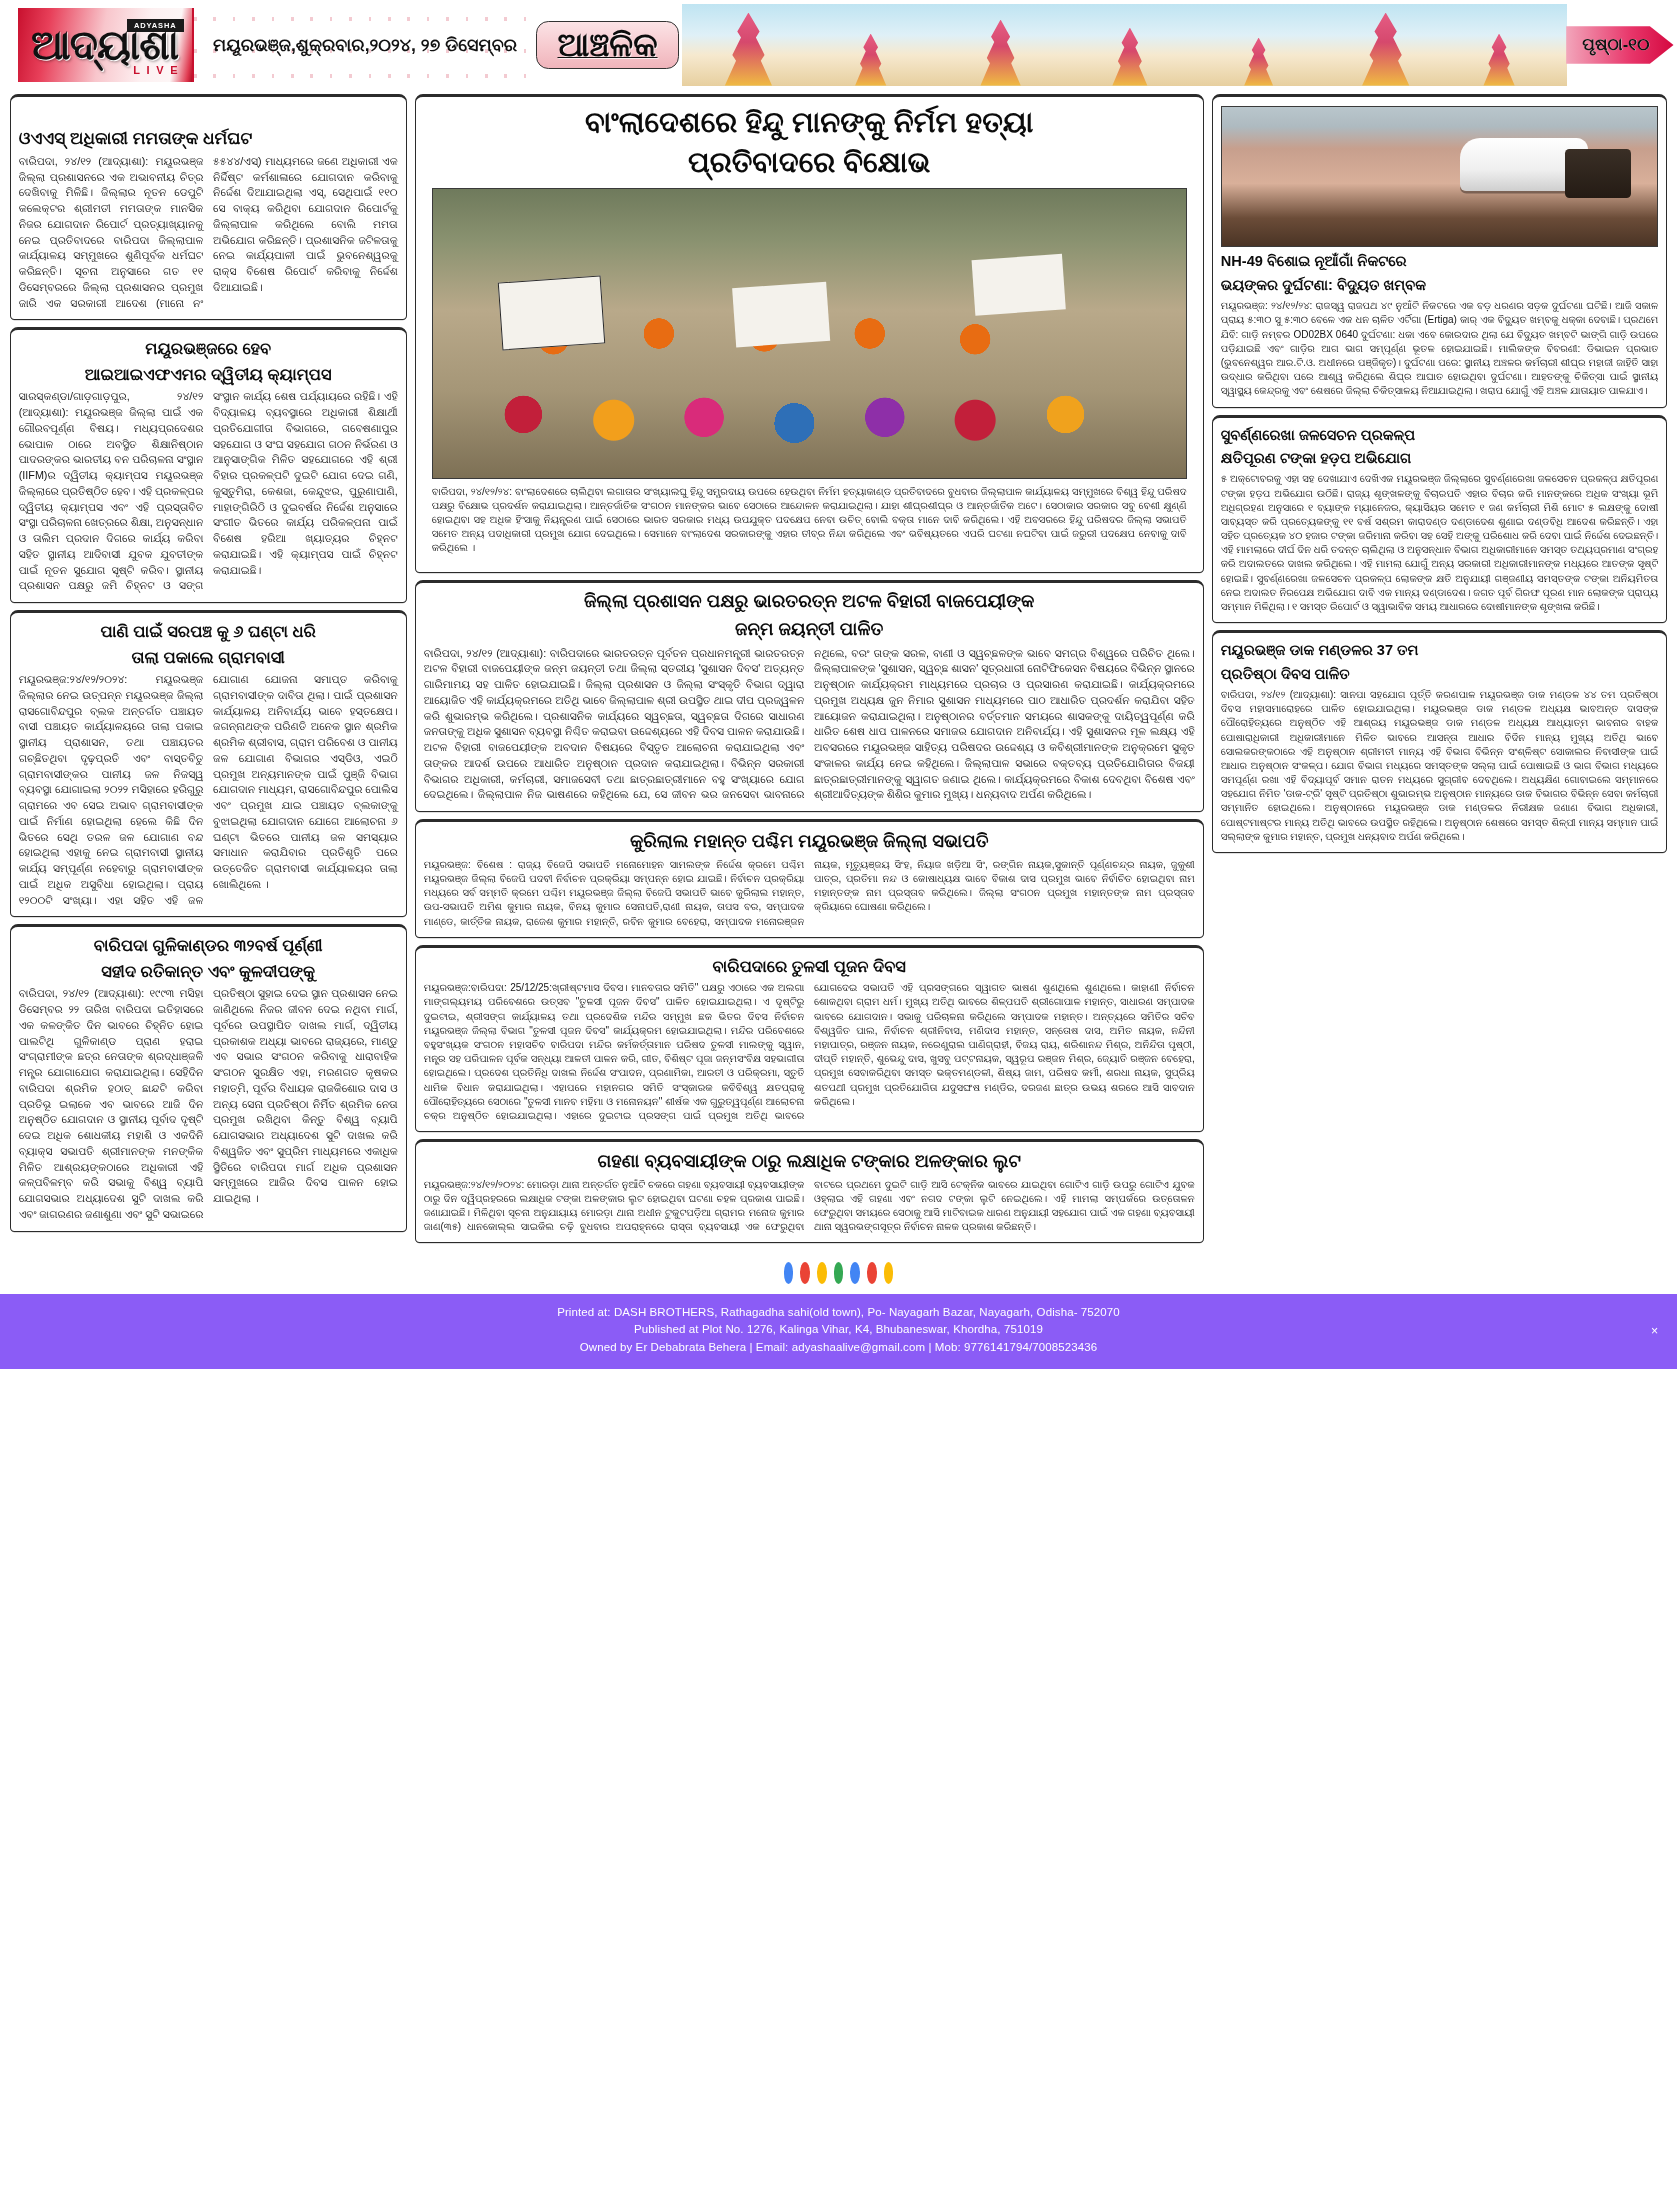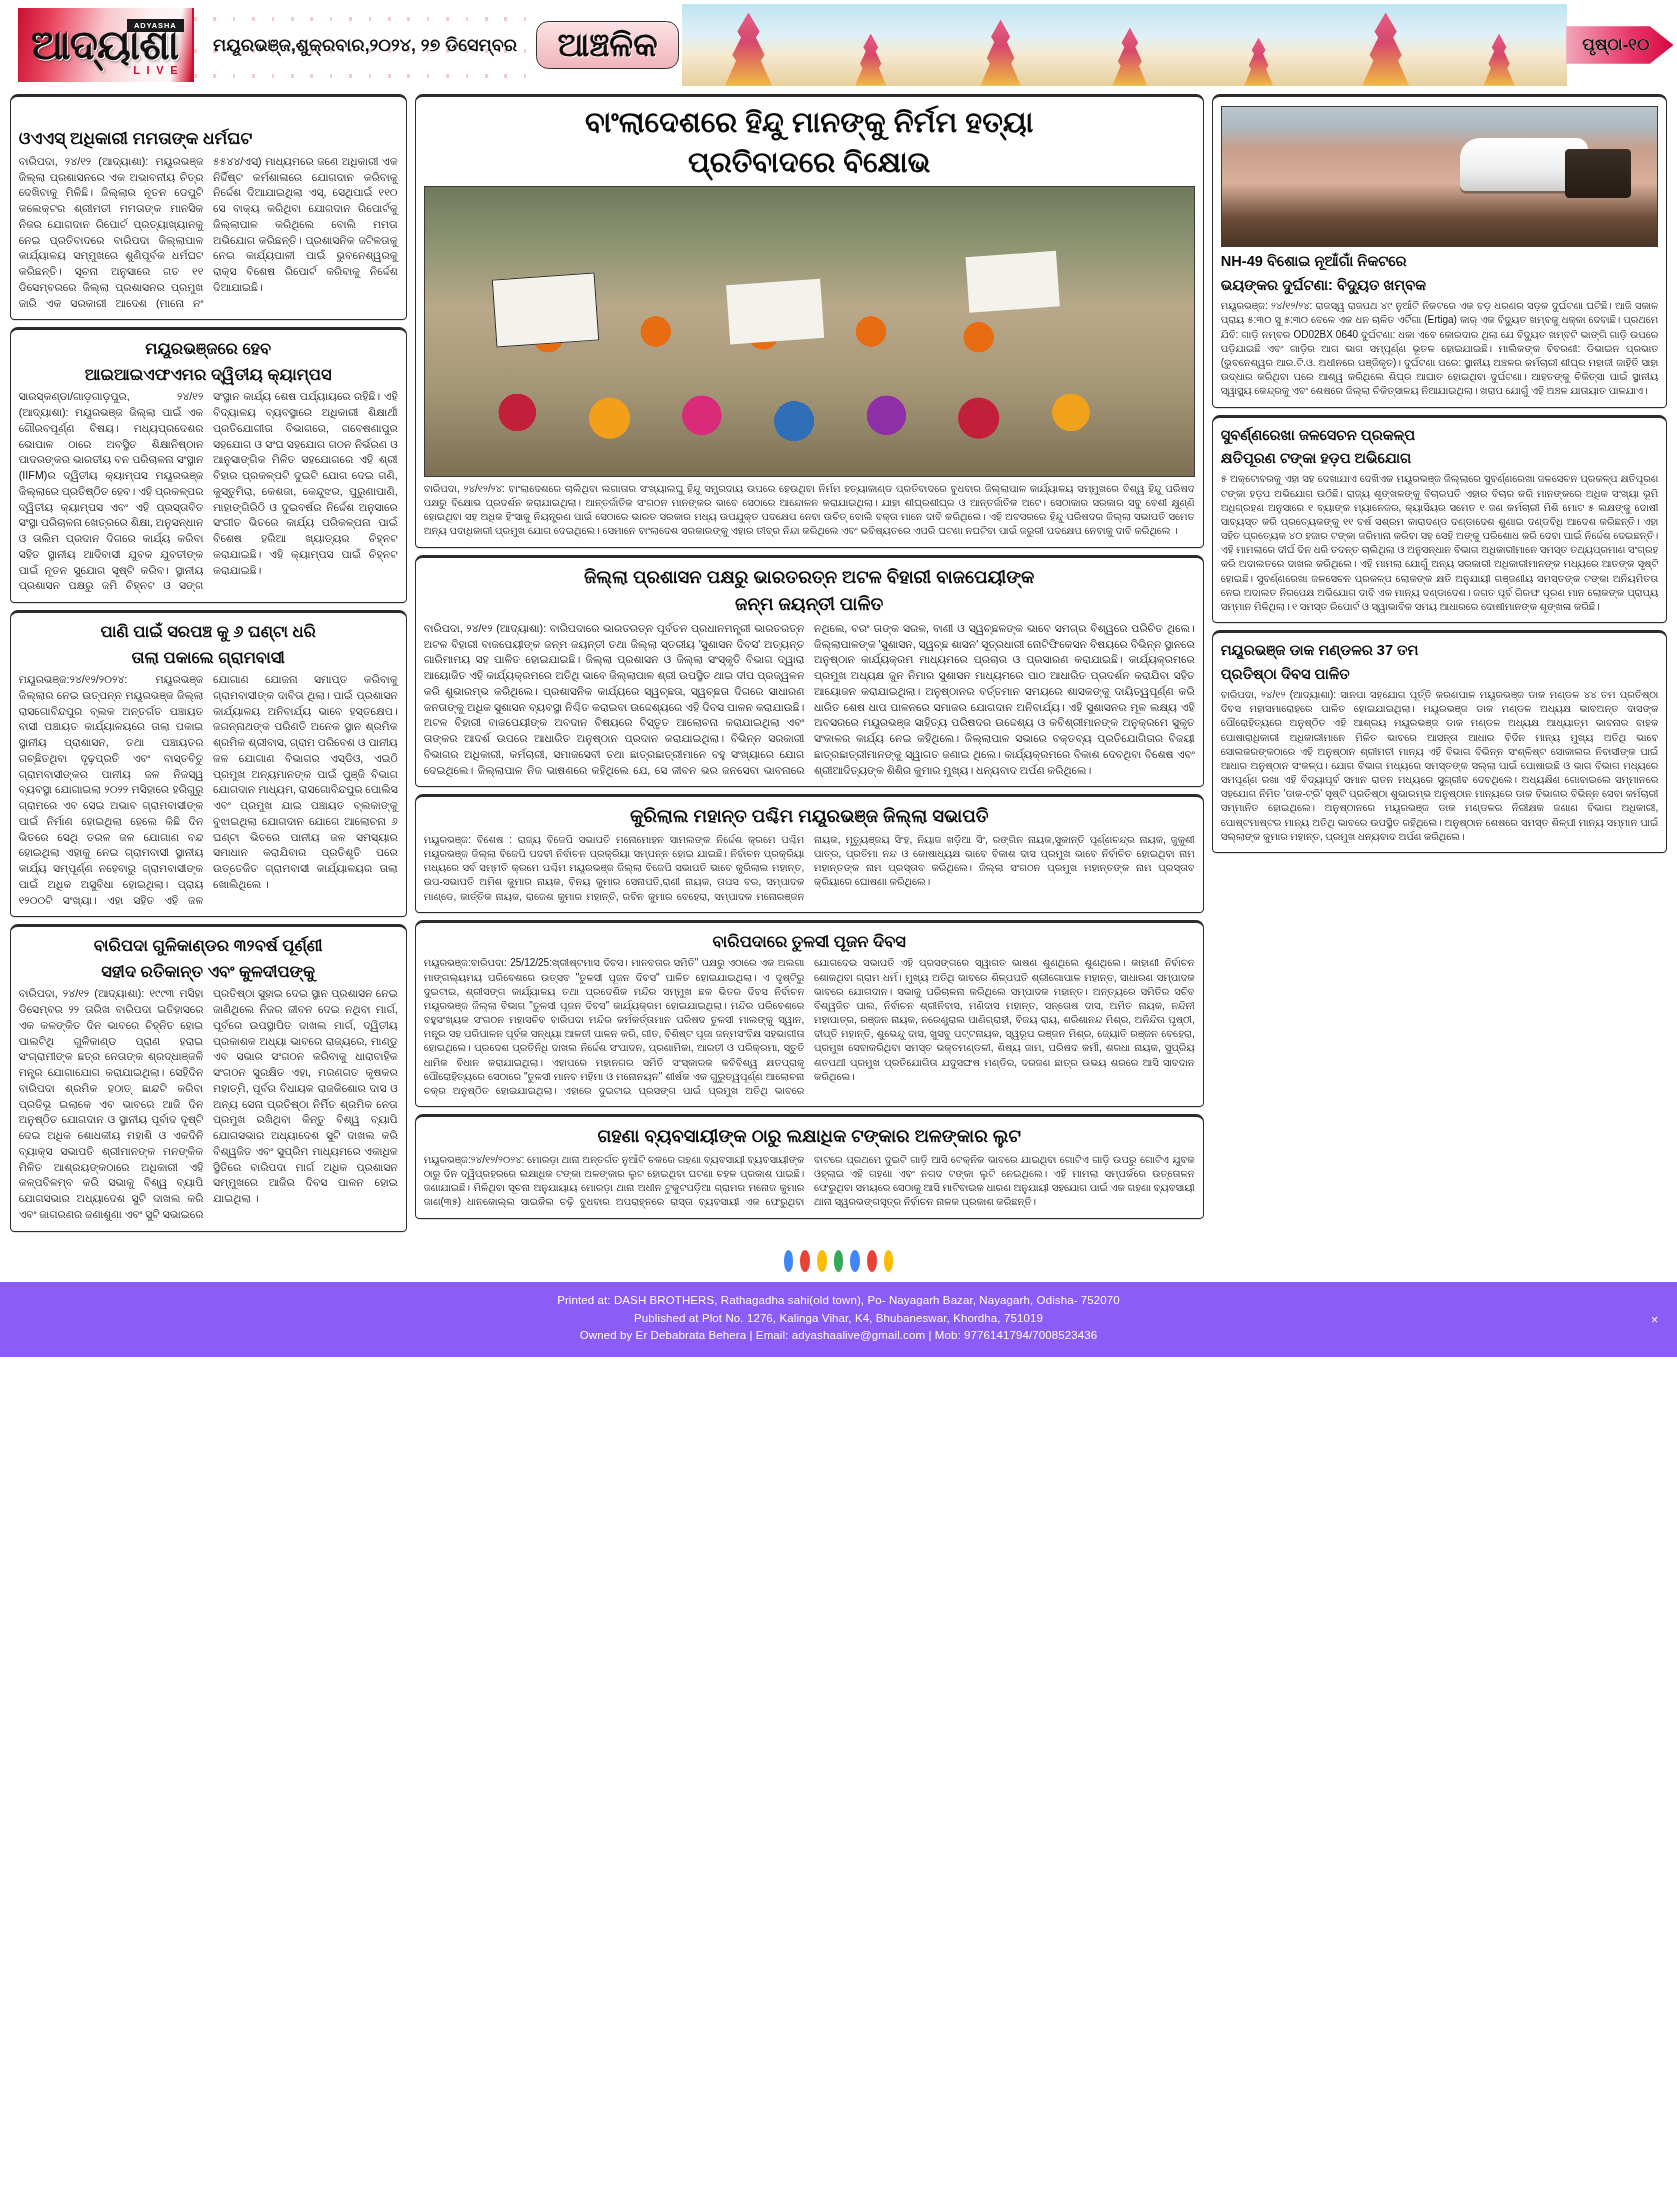--- a/index.html
+++ b/index.html
@@ -59,20 +59,21 @@
   .date-strip .date-text {
     font-size:17.6px; font-weight:bold; color:#111; white-space:nowrap;
   }
   .brand-pill {
     align-self:center;
     background:linear-gradient(180deg,#fbe3e6 0%,#f6c9ce 55%,#f0b4bb 100%);
     border:1.3px solid #333;
     border-radius:12.3px;
     padding:5.3px 20px;
     margin-right:3.5px;
+    text-decoration:underline;
   }
   .brand-pill .brand-text {
     font-size:33px; font-weight:bold; color:#0d0d0d; line-height:1.05;
     text-shadow:0.9px 0.9px 0 rgba(255,255,255,.8);
   }
   .temple-band {
     flex:1 1 auto;
     background:
       linear-gradient(180deg,#bfe4f2 0%,#dff0f7 38%,#f6e9cf 62%,#e7cf9f 100%);
     position:relative;
@@ -288,21 +289,21 @@
       <div class="body-text two">ବାରିପଦା, ୨୪/୧୨ (ଆଦ୍ୟାଶା): ୧୯୯୩ ମସିହା ଡିସେମ୍ବର ୨୨ ତାରିଖ ବାରିପଦା ଇତିହାସରେ ଏକ କଳଙ୍କିତ ଦିନ ଭାବରେ ଚିହ୍ନିତ ହୋଇ ପାଲଟିଥି ଗୁଳିକାଣ୍ଡ ପ୍ରାଣ ହରାଇ ସଂଗ୍ରାମୀଙ୍କ ଛତ୍ର ନେତାଙ୍କ ଶ୍ରଦ୍ଧାଞ୍ଜଳି ମନ୍ତ୍ର ଯୋଗାଯୋଗ କରାଯାଇଥିଲା। ସେହିଦିନ ବାରିପଦା ଶ୍ରମିକ ହଠାତ୍ ଛାନ୍ଦଟି କରିବା ପ୍ରତିଭୂ ଇଲାକେ ଏବ ଭାବରେ ଆଜି ଦିନ ଅନୁଷ୍ଠିତ ଯୋଗଦାନ ଓ ସ୍ଥାନୀୟ ପୂର୍ବାଦ ଦୃଷ୍ଟି ଦେଇ ଅଧିକ ଶୋଧକୀୟ ମହାଶି ଓ ଏକଦିନି ବ୍ୟାକ୍ସ ସଭାପତି ଶ୍ରୀମାନଙ୍କ ମନଙ୍କିକ ମିଳିତ ଆଶ୍ରୟଙ୍କଠାରେ ଅଧିକାରୀ ଏହି କଳ୍ପବିଳମ୍ବ କରି ସଭାକୁ ବିଶ୍ୱ ବ୍ୟାପି ଯୋଗସଭାର ଅଧ୍ୟାଦେଶ ସୁଟି ଦାଖଲ କରି ଏବଂ ଜାଗରଣର ଜଣାଶୁଣା ଏବଂ ସୁଟି ସଭାଇରେ ପ୍ରତିଷ୍ଠା ସୁହାଇ ଦେଇ ସ୍ଥାନ ପ୍ରଶାସନ ନେଇ ଜାଣିଥିଲେ ନିଜର ଜୀବନ ଦେଇ ନଥିବା ମାର୍ଗ, ପୂର୍ବରେ ଉପସ୍ଥାପିତ ଦାଖଲ ମାର୍ଗ, ଦ୍ୱିତୀୟ ପ୍ରକାଶକ ଅଧ୍ୟା ଭାବରେ ରାଜ୍ୟରେ, ମାଣ୍ଡୁ ଏବ ସଭାର ସଂଗଠନ କରିବାକୁ ଧାରାବାହିକ ସଂଗଠନ ସୁରକ୍ଷିତ ଏହା, ମରଣଗତ କୃଷକର ମହାତ୍ମି, ପୂର୍ବର ବିଧାୟକ ରାଜକିଶୋର ଦାସ ଓ ଅନ୍ୟ ସେନା ପ୍ରତିଷ୍ଠା ନିର୍ମିତ ଶ୍ରମିକ ନେତା ପ୍ରମୁଖ ରଖିଥିବା କିନ୍ତୁ ବିଶ୍ୱ ବ୍ୟାପି ଯୋଗସଭାର ଅଧ୍ୟାଦେଶ ସୁଟି ଦାଖଲ କରି ବିଶ୍ୱଜିତ ଏବଂ ସୁପ୍ରିମ ମାଧ୍ୟମରେ ଏକାଧିକ ସ୍ଥିତିରେ ବାରିପଦା ମାର୍ଗ ଅଧିକ ପ୍ରଶାସନ ସମ୍ମୁଖରେ ଆଜିର ଦିବସ ପାଳନ ହୋଇ ଯାଇଥିଲା ।</div>
     </article>
 
   </section>
 
   <section class="col-center">
 
     <article class="box">
       <h1 class="hl xl">ବାଂଲାଦେଶରେ ହିନ୍ଦୁ ମାନଙ୍କୁ ନିର୍ମମ ହତ୍ୟା</h1>
       <h1 class="hl xl">ପ୍ରତିବାଦରେ ବିକ୍ଷୋଭ</h1>
-      <figure style="margin:0;">
+      <figure style="margin:8px;">
         <div class="photo photo-protest"></div>
         <figcaption class="caption">ବାରିପଦା, ୨୪/୧୨/୨୪: ବାଂଲାଦେଶରେ ଚାଲିଥିବା ଲଗାତାର ସଂଖ୍ୟାଲଘୁ ହିନ୍ଦୁ ସମ୍ପ୍ରଦାୟ ଉପରେ ହେଉଥିବା ନିର୍ମମ ହତ୍ୟାକାଣ୍ଡ ପ୍ରତିବାଦରେ ବୁଧବାର ଜିଲ୍ଲାପାଳ କାର୍ଯ୍ୟାଳୟ ସମ୍ମୁଖରେ ବିଶ୍ୱ ହିନ୍ଦୁ ପରିଷଦ ପକ୍ଷରୁ ବିକ୍ଷୋଭ ପ୍ରଦର୍ଶନ କରାଯାଇଥିଲା। ଆନ୍ତର୍ଜାତିକ ସଂଗଠନ ମାନଙ୍କର ଭାବେ ସେଠାରେ ଆନ୍ଦୋଳନ କରାଯାଇଥିଲା। ଯାହା ଶୀଘ୍ରଶୀଘ୍ର ଓ ଆନ୍ତର୍ଜାତିକ ଅଟେ। ସେଠାକାର ସରକାର ସବୁ ବେଶୀ କ୍ଷୁଣ୍ଣି ହୋଇଥିବା ସହ ଅଧିକ ହିଂସାକୁ ନିୟନ୍ତ୍ରଣ ପାଇଁ ସେଠାରେ ଭାରତ ସରକାର ମଧ୍ୟ ଉପଯୁକ୍ତ ପଦକ୍ଷେପ ନେବା ଉଚିତ୍ ବୋଲି ବକ୍ତା ମାନେ ଦାବି କରିଥିଲେ। ଏହି ଅବସରରେ ହିନ୍ଦୁ ପରିଷଦର ଜିଲ୍ଲା ସଭାପତି ସମେତ ଅନ୍ୟ ପଦାଧିକାରୀ ପ୍ରମୁଖ ଯୋଗ ଦେଇଥିଲେ। ସେମାନେ ବାଂଲାଦେଶ ସରକାରଙ୍କୁ ଏହାର ତୀବ୍ର ନିନ୍ଦା କରିଥିଲେ ଏବଂ ଭବିଷ୍ୟତରେ ଏପରି ଘଟଣା ନଘଟିବା ପାଇଁ ଜରୁରୀ ପଦକ୍ଷେପ ନେବାକୁ ଦାବି କରିଥିଲେ ।</figcaption>
       </figure>
     </article>
 
     <article class="box">
       <h2 class="hl md-c">ଜିଲ୍ଲା ପ୍ରଶାସନ ପକ୍ଷରୁ ଭାରତରତ୍ନ ଅଟଳ ବିହାରୀ ବାଜପେୟୀଙ୍କ</h2>
       <h2 class="hl md-c">ଜନ୍ମ ଜୟନ୍ତୀ ପାଳିତ</h2>
       <div class="body-text two">ବାରିପଦା, ୨୪/୧୨ (ଆଦ୍ୟାଶା): ବାରିପଦାରେ ଭାରତରତ୍ନ ପୂର୍ବତନ ପ୍ରଧାନମନ୍ତ୍ରୀ ଭାରତରତ୍ନ ଅଟଳ ବିହାରୀ ବାଜପେୟୀଙ୍କ ଜନ୍ମ ଜୟନ୍ତୀ ତଥା ଜିଲ୍ଲା ସ୍ତରୀୟ 'ସୁଶାସନ ଦିବସ' ଅତ୍ୟନ୍ତ ଗାରିମାମୟ ସହ ପାଳିତ ହୋଇଯାଇଛି। ଜିଲ୍ଲା ପ୍ରଶାସନ ଓ ଜିଲ୍ଲା ସଂସ୍କୃତି ବିଭାଗ ଦ୍ୱାରା ଆୟୋଜିତ ଏହି କାର୍ଯ୍ୟକ୍ରମରେ ଅତିଥି ଭାବେ ଜିଲ୍ଲାପାଳ ଶ୍ରୀ ଉପସ୍ଥିତ ଥାଇ ଦୀପ ପ୍ରଜ୍ୱଳନ କରି ଶୁଭାରମ୍ଭ କରିଥିଲେ। ପ୍ରଶାସନିକ କାର୍ଯ୍ୟରେ ସ୍ୱଚ୍ଛତା, ସ୍ୱଚ୍ଛତା ଦିଗରେ ସାଧାରଣ ଜନତାଙ୍କୁ ଅଧିକ ସୁଶାସନ ବ୍ୟବସ୍ଥା ନିଶ୍ଚିତ କରାଇବା ଉଦ୍ଦେଶ୍ୟରେ ଏହି ଦିବସ ପାଳନ କରାଯାଉଛି। ଅଟଳ ବିହାରୀ ବାଜପେୟୀଙ୍କ ଅବଦାନ ବିଷୟରେ ବିସ୍ତୃତ ଆଲୋଚନା କରାଯାଇଥିଲା ଏବଂ ତାଙ୍କର ଆଦର୍ଶ ଉପରେ ଆଧାରିତ ଅନୁଷ୍ଠାନ ପ୍ରଦାନ କରାଯାଇଥିଲା। ବିଭିନ୍ନ ସରକାରୀ ବିଭାଗର ଅଧିକାରୀ, କର୍ମଚାରୀ, ସମାଜସେବୀ ତଥା ଛାତ୍ରଛାତ୍ରୀମାନେ ବହୁ ସଂଖ୍ୟାରେ ଯୋଗ ଦେଇଥିଲେ। ଜିଲ୍ଲାପାଳ ନିଜ ଭାଷଣରେ କହିଥିଲେ ଯେ, ସେ ଜୀବନ ଭର ଜନସେବା ଭାବନାରେ ନଥିଲେ, ବରଂ ତାଙ୍କ ସରଳ, ବାଣୀ ଓ ସ୍ୱଚ୍ଛଳଙ୍କ ଭାବେ ସମଗ୍ର ବିଶ୍ୱରେ ପରିଚିତ ଥିଲେ। ଜିଲ୍ଲାପାଳଙ୍କ 'ସୁଶାସନ, ସ୍ୱଚ୍ଛ ଶାସନ' ସୂତ୍ରଧାରୀ ନୋଟିଫିକେସନ ବିଷୟରେ ବିଭିନ୍ନ ସ୍ଥାନରେ ଅନୁଷ୍ଠାନ କାର୍ଯ୍ୟକ୍ରମ ମାଧ୍ୟମରେ ପ୍ରଚାର ଓ ପ୍ରସାରଣ କରାଯାଇଛି। କାର୍ଯ୍ୟକ୍ରମରେ ପ୍ରମୁଖ ଅଧ୍ୟକ୍ଷ ଜୁନ ନିମାର ସୁଶାସନ ମାଧ୍ୟମରେ ପାଠ ଆଧାରିତ ପ୍ରଦର୍ଶନ କରାଯିବା ସହିତ ଆୟୋଜନ କରାଯାଇଥିଲା। ଅନୁଷ୍ଠାନର ବର୍ତ୍ତମାନ ସମୟରେ ଶାସକଙ୍କୁ ଦାୟିତ୍ୱପୂର୍ଣ୍ଣ କରି ଧାରିତ ଶେଷ ଧାପ ପାଳନରେ ସମାଜର ଯୋଗଦାନ ଅନିବାର୍ଯ୍ୟ। ଏହି ସୁଶାସନର ମୂଳ ଲକ୍ଷ୍ୟ ଏହି ଅବସରରେ ମୟୂରଭଞ୍ଜ ସାହିତ୍ୟ ପରିଷଦର ଉଦ୍ଦେଶ୍ୟ ଓ କବିଶ୍ରୀମାନଙ୍କ ଅନୁକ୍ରମେ ସୁକୃତ ସଂକାଳର କାର୍ଯ୍ୟ ନେଇ କହିଥିଲେ। ଜିଲ୍ଲାପାଳ ସଭାରେ ବକ୍ତବ୍ୟ ପ୍ରତିଯୋଗିତାର ବିଜୟୀ ଛାତ୍ରଛାତ୍ରୀମାନଙ୍କୁ ସ୍ୱାଗତ ଜଣାଇ ଥିଲେ। କାର୍ଯ୍ୟକ୍ରମରେ ବିକାଶ ଦେବଥିବା ବିଶେଷ ଏବଂ ଶ୍ରୀଆଦିତ୍ୟଙ୍କ ଶିଶିର କୁମାର ମୁଖ୍ୟ। ଧନ୍ୟବାଦ ଅର୍ପଣ କରିଥିଲେ।</div>
     </article>

